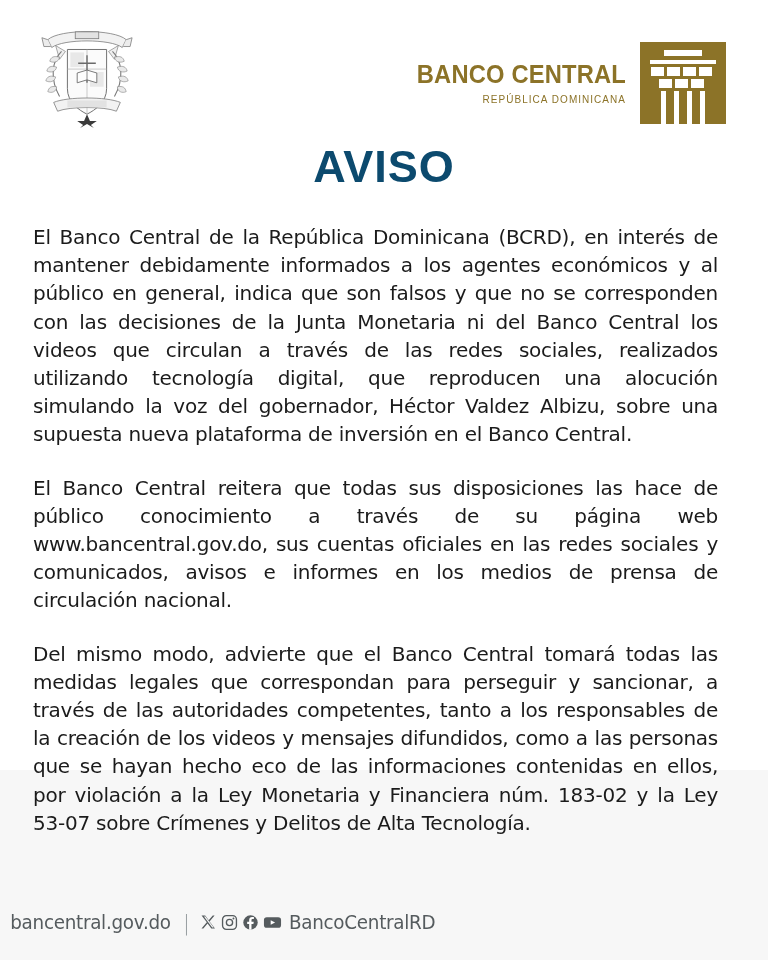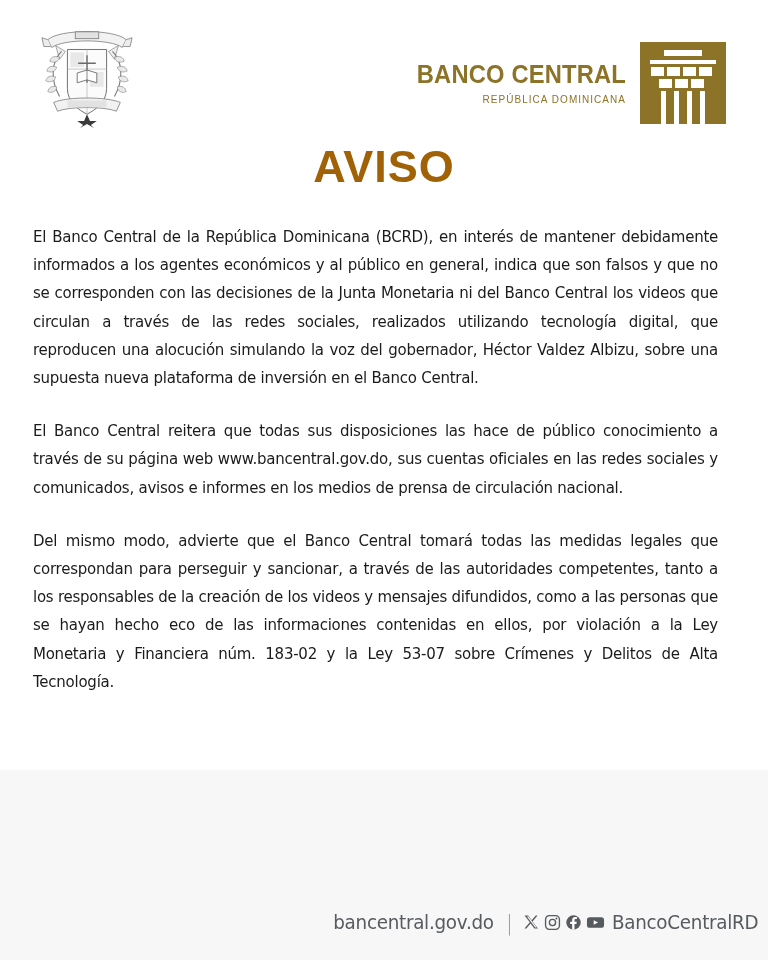--- a/index.html
+++ b/index.html
@@ -94,54 +94,54 @@
     display: block;
   }
 
   
   .notice-title {
     text-align: center;
     font-family: "Liberation Sans", sans-serif;
     font-weight: bold;
     font-size: 45px;
     letter-spacing: 1px;
-    color: #a16207;
+    color: #0c4a6e;
     margin: 4px 0 0 0;
     padding: 0;
     line-height: 1;
   }
 
   
   .body-copy {
     margin-top: 34px;
     padding: 0 3px 0 3px;
   }
   .body-copy p {
     margin: 0 17px 25px 0;
     text-align: justify;
     font-family: "DejaVu Sans", sans-serif;
-    font-size: 15px;
+    font-size: 20px;
     line-height: 28.2px;
     color: #1b1b1b;
     letter-spacing: -0.25px;
     word-spacing: 0px;
   }
   .body-copy p:last-child {
     margin-bottom: 0;
   }
 
   
   .footer {
     position: absolute;
     left: 0;
     bottom: 26px;
     width: 768px;
     display: flex;
     align-items: center;
-    justify-content: flex-end;
+    justify-content: flex-start;
     gap: 0;
     z-index: 3;
   }
   .footer-site {
     font-family: "DejaVu Sans", sans-serif;
     font-size: 19.5px;
     color: #555b5e;
     letter-spacing: -0.3px;
     transform: scaleX(0.94);
     transform-origin: right center;

